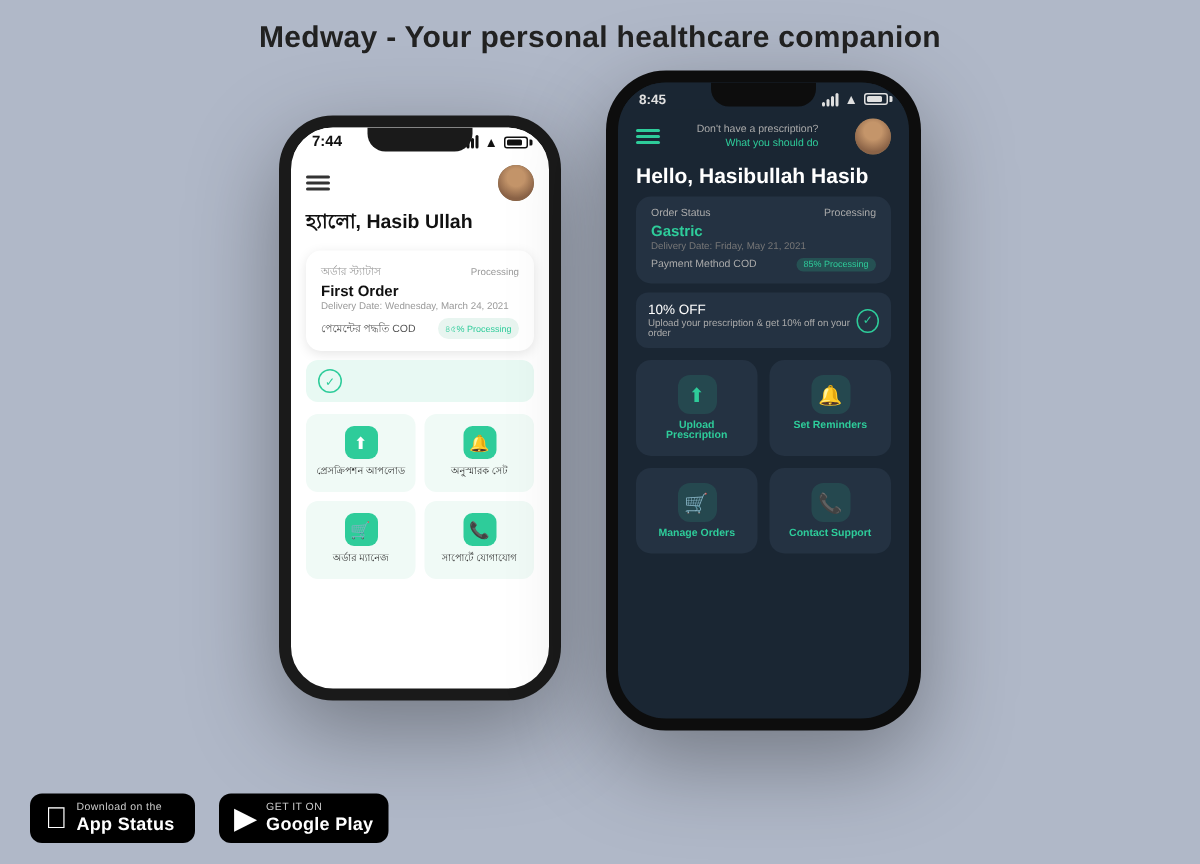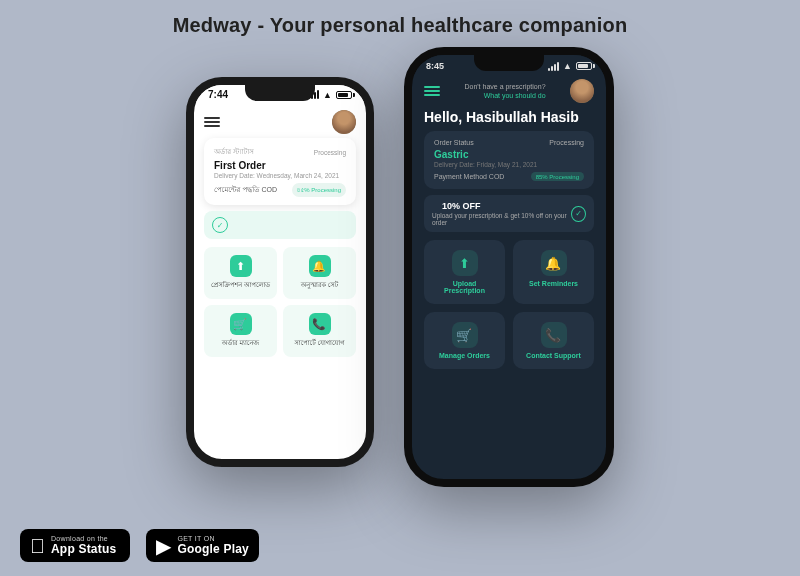--- a/index.html
+++ b/index.html
@@ -385,23 +385,22 @@
       background: #243242;
       border-radius: 8px;
       padding: 6px 8px;
       margin: 0 12px 8px;
       display: flex;
       justify-content: space-between;
       align-items: center;
     }
     .dark-promo-main {
       font-size: 9px;
-      font-weight: 700;
+      font-weight: 400;
       color: #fff;
-      margin-left: 10px;
     }
     .dark-promo-sub {
       font-size: 6.5px;
       color: #aaa;
       margin-top: 1px;
     }
     .dark-promo-check {
       width: 16px;
       height: 16px;
       border-radius: 50%;
@@ -515,20 +514,21 @@
         <div class="hamburger-icon">
           <span></span>
             <span></span>
             <span></span>
         </div>
         <div class="avatar-circle">
           <div class="avatar-img"></div>
         </div>
       </div>
 
+      <div class="greeting-light">হ্যালো, Hasib Ullah</div>
 
       <div class="order-card">
         <div class="order-card-header">
           <span class="order-label">অর্ডার স্ট্যাটাস</span>
           <span class="processing-badge">Processing</span>
         </div>
         <div class="order-name">First Order</div>
         <div class="order-date">Delivery Date: Wednesday, March 24, 2021</div>
         <div class="order-footer">
           <span class="order-method">পেমেন্টের পদ্ধতি COD</span>

